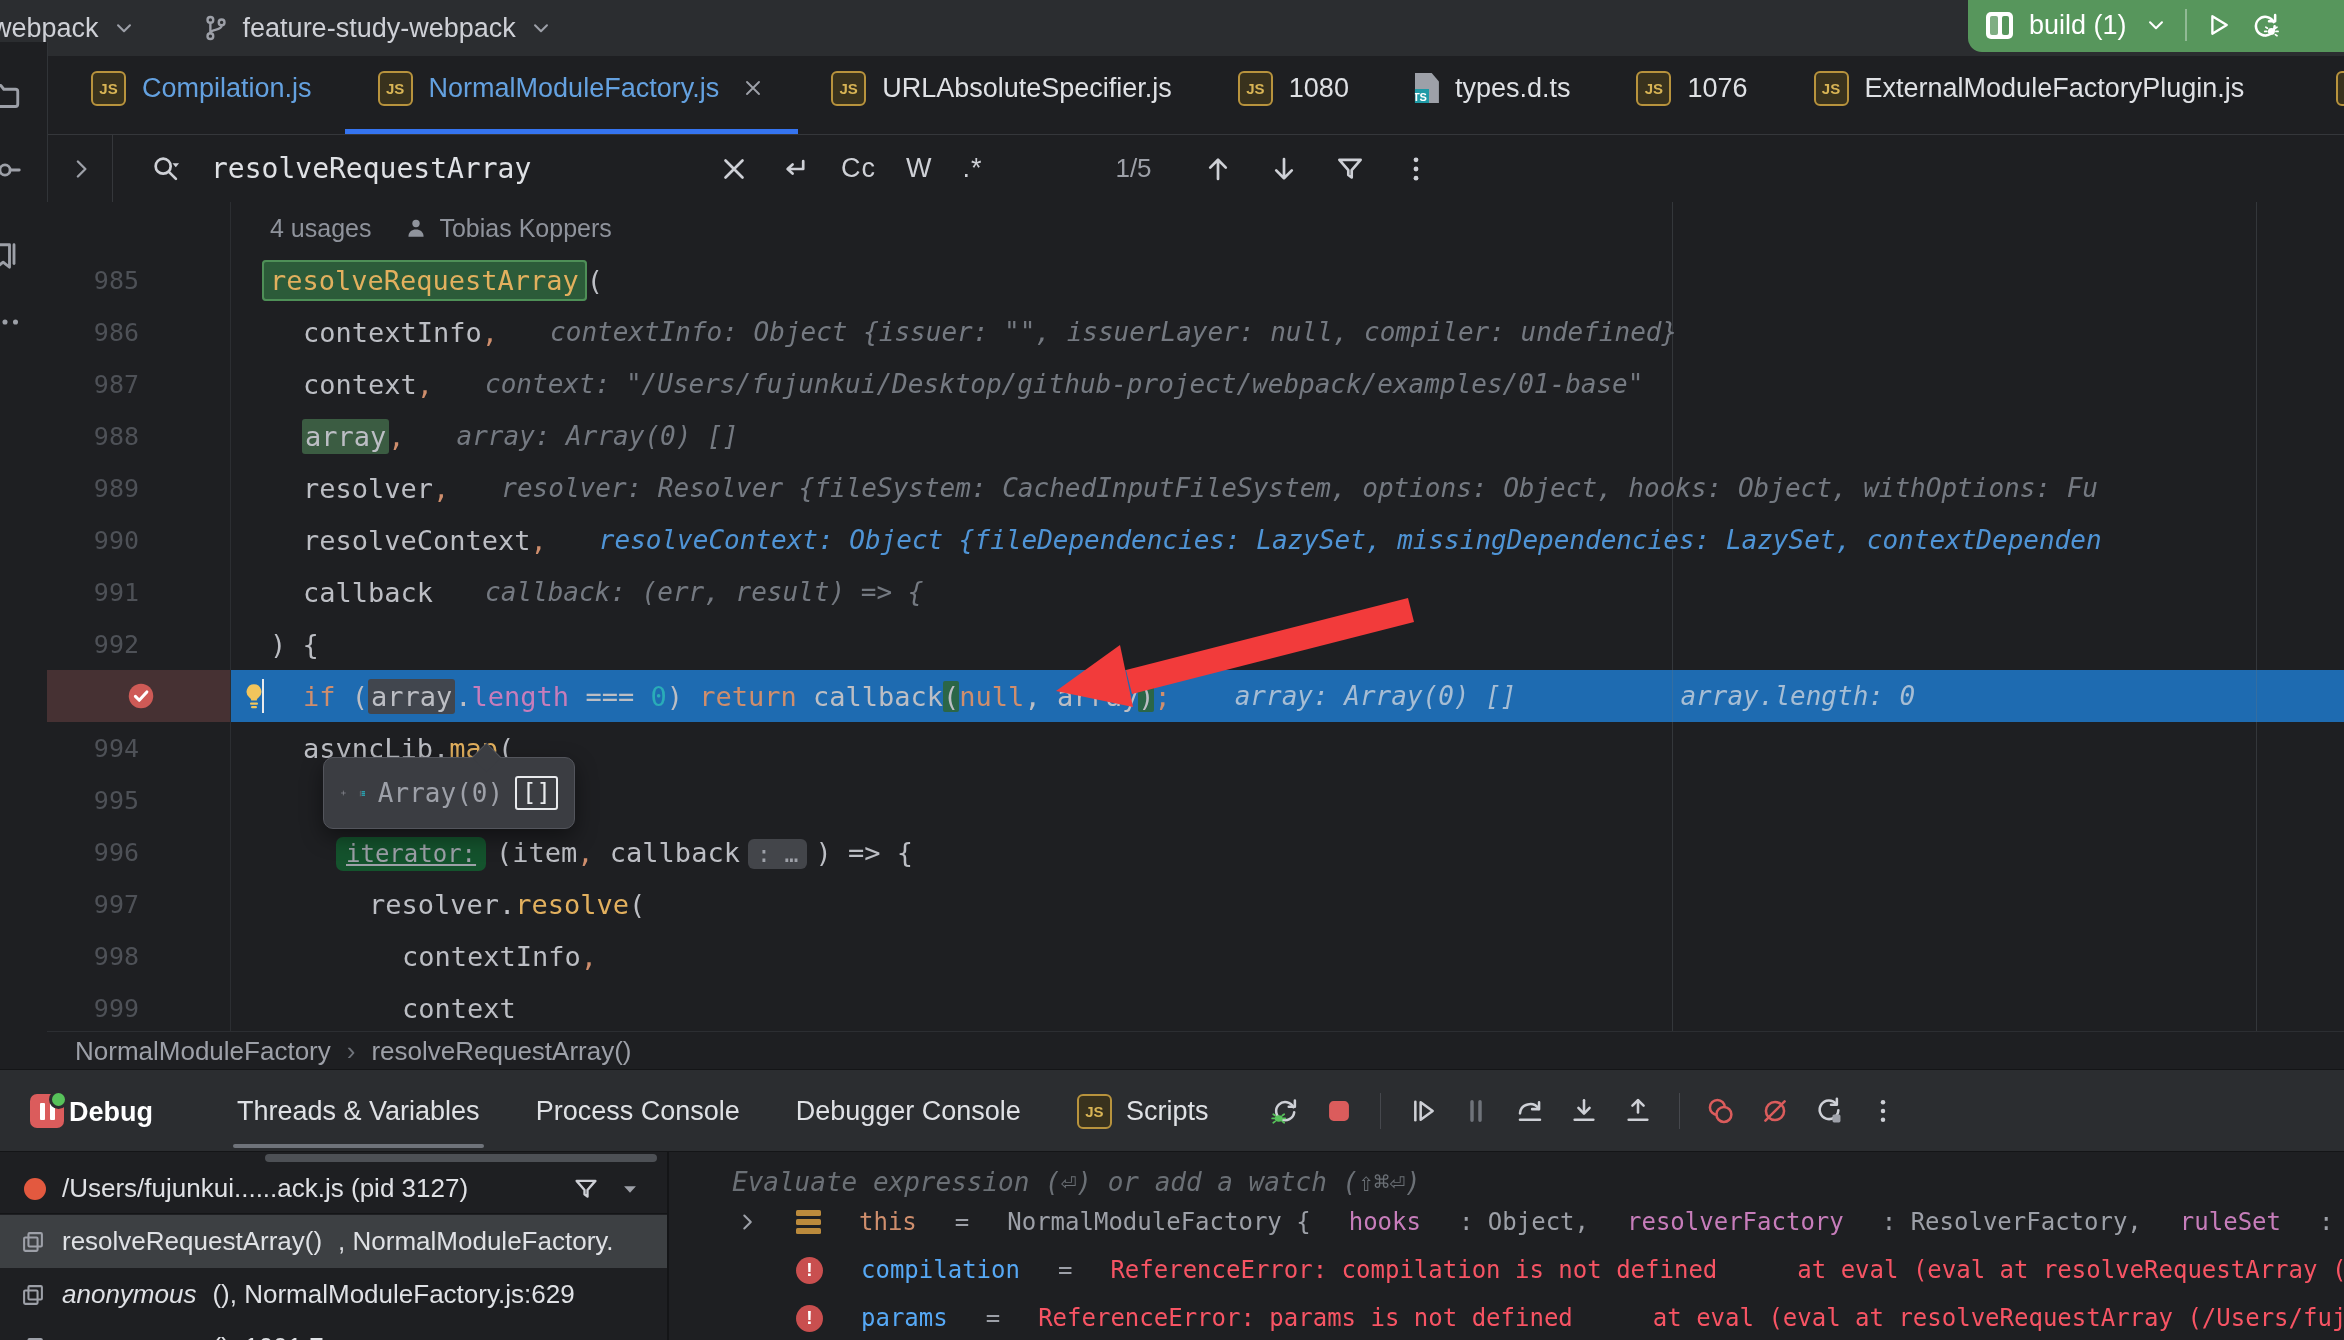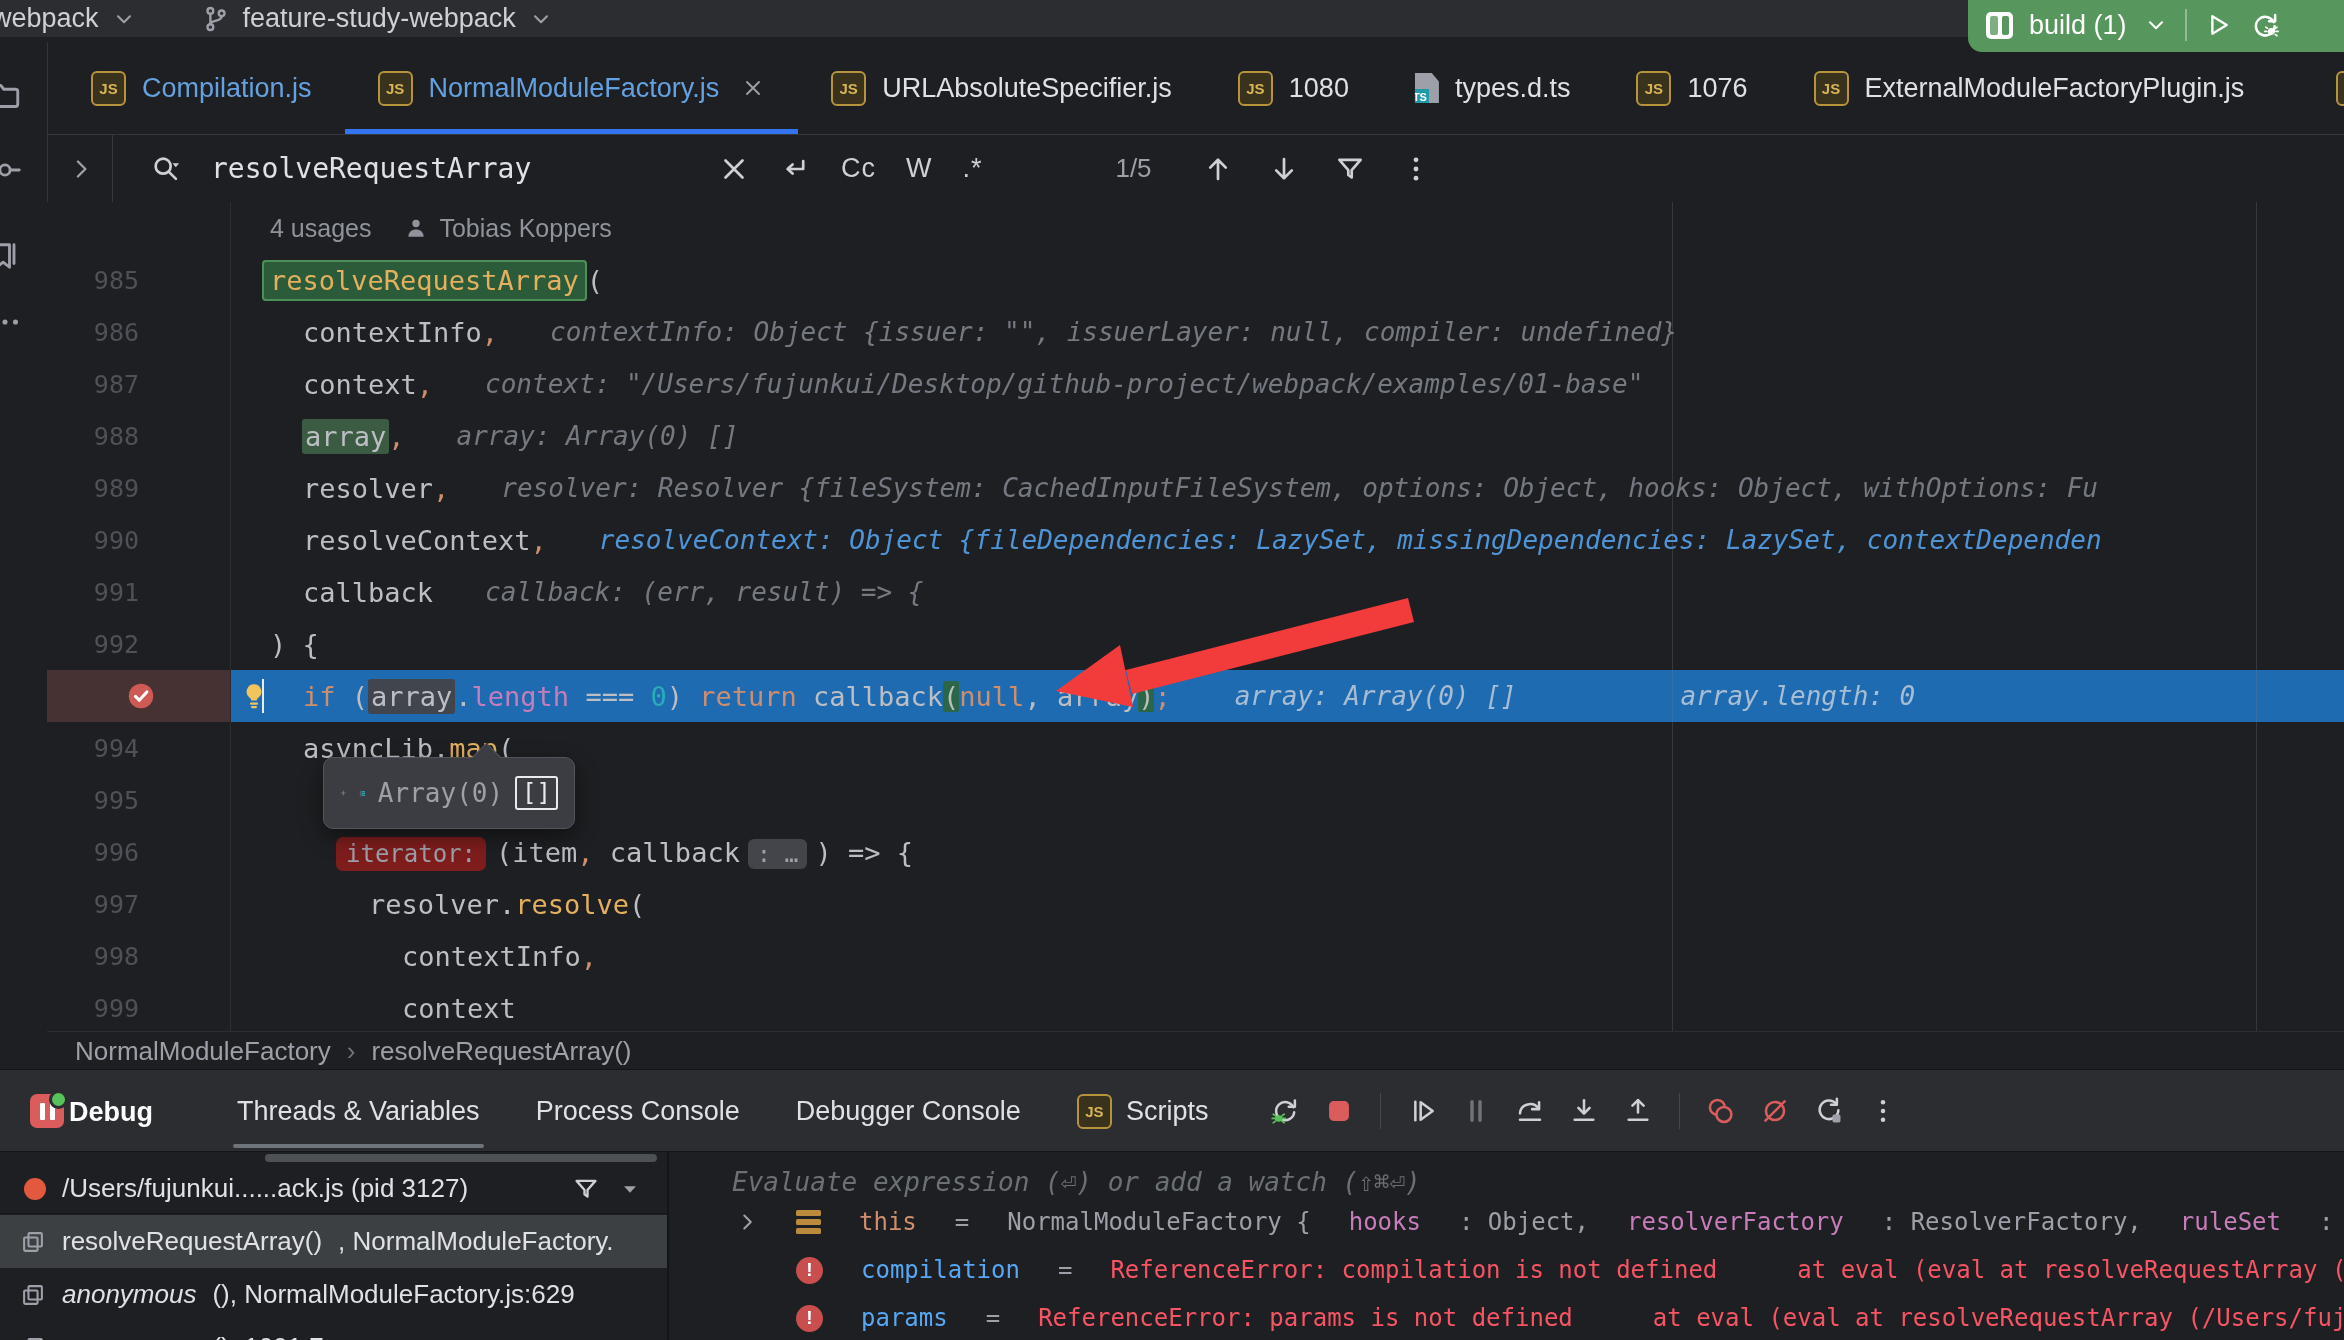--- a/index.html
+++ b/index.html
@@ -3,21 +3,21 @@
 <meta charset="utf-8">
 <style>
   html,body{margin:0;padding:0;background:#101113;}
   #app{position:relative;width:2344px;height:1340px;background:#1e1f22;overflow:hidden;
        font-family:"Liberation Sans","DejaVu Sans",sans-serif;color:#dfe1e5;}
   .mono{font-family:"DejaVu Sans Mono",monospace;}
   .ic{display:inline-flex;align-items:center;justify-content:center;color:#ced0d6;}
   .ic svg{width:100%;height:100%;display:block;}
 
   
-  #titlebar{position:absolute;left:0;top:0;width:100%;height:37px;background:#2b2d30;
+  #titlebar{position:absolute;left:0;top:0;width:100%;height:56px;background:#2b2d30;
             display:flex;align-items:center;}
   .tb-item{display:flex;align-items:center;gap:12px;font-size:27px;color:#ced0d6;}
   #project-sel{margin-left:-8px;}
   #branch-sel{margin-left:64px;color:#ced0d6;}
   .chev-sm{width:26px;height:26px;color:#9da0a8;}
   #run-widget{position:absolute;left:1968px;top:-16px;height:54px;background:#57965c;
               border-radius:14px;display:flex;align-items:center;padding:14px 20px 0 18px;gap:16px;
               color:#fff;font-size:27px;white-space:nowrap;width:420px;}
   .modicon{width:27px;height:27px;background:#fff;border-radius:5px;display:flex;gap:4px;padding:4px;box-sizing:border-box;}
   .modicon div{flex:1;border-radius:2px;}
@@ -59,21 +59,21 @@
   #editor{position:absolute;left:47px;right:0;top:202px;height:829px;overflow:hidden;background:#1e1f22;}
   .guide{position:absolute;top:0;bottom:0;width:1px;background:rgba(110,117,126,.28);pointer-events:none;}
   #gutter-sep{position:absolute;left:183px;top:0;bottom:0;width:1px;background:#2c2e32;}
   .crow{position:relative;display:flex;height:52px;align-items:center;}
   .gut{width:183px;flex:none;height:100%;display:flex;align-items:center;position:relative;}
   .lnum{width:92px;text-align:right;font-size:25px;color:#4e5157;font-family:"DejaVu Sans Mono",monospace;}
   .codearea{flex:1;height:100%;display:flex;align-items:center;position:relative;padding-left:40px;overflow:hidden;white-space:nowrap;}
   .codetext{font-family:"DejaVu Sans Mono",monospace;font-size:27px;white-space:pre;}
   .seg{white-space:pre;}
   .c-plain{color:#bcbec4}.c-kw{color:#cf8e6d}.c-prop{color:#c77dbb}.c-num{color:#2aacb8}.c-fn{color:#e2b05e}
-  .c-pill,.pill{background:#7f1d1d;color:#9da0a8;border-radius:7px;padding:3px 10px;margin-right:10px;font-size:24px;}
+  .c-pill,.pill{background:#14532d;color:#9da0a8;border-radius:7px;padding:3px 10px;margin-right:10px;font-size:24px;text-decoration:underline;}
   .c-pillbox{background:#43454a;color:#9da0a8;border-radius:6px;padding:2px 9px;margin:0 8px;font-size:23px;}
   .hl-match{background:#2c5b39;border:2px solid #4e8f57;border-radius:4px;padding:3px 6px;margin-left:-8px;}
   .hl-occ{background:#3b5c42;border-radius:3px;padding:2px 3px;margin:-2px -1px;}
   .hl-token{background:#41464e;border-radius:3px;padding:2px 3px;}
   .hl-paren{background:#2b6647;border-radius:2px;}
   .hint{font-family:"DejaVu Sans Mono",monospace;font-style:italic;font-size:26px;color:#747981;margin-left:52px;white-space:pre;}
   .hint.changed{color:#4f94d6;}
   .crow.exec .codearea{background:#1e6bb1;}
   .crow.exec .gut{background:#463133;}
   .crow.exec .lnum{visibility:hidden;}

